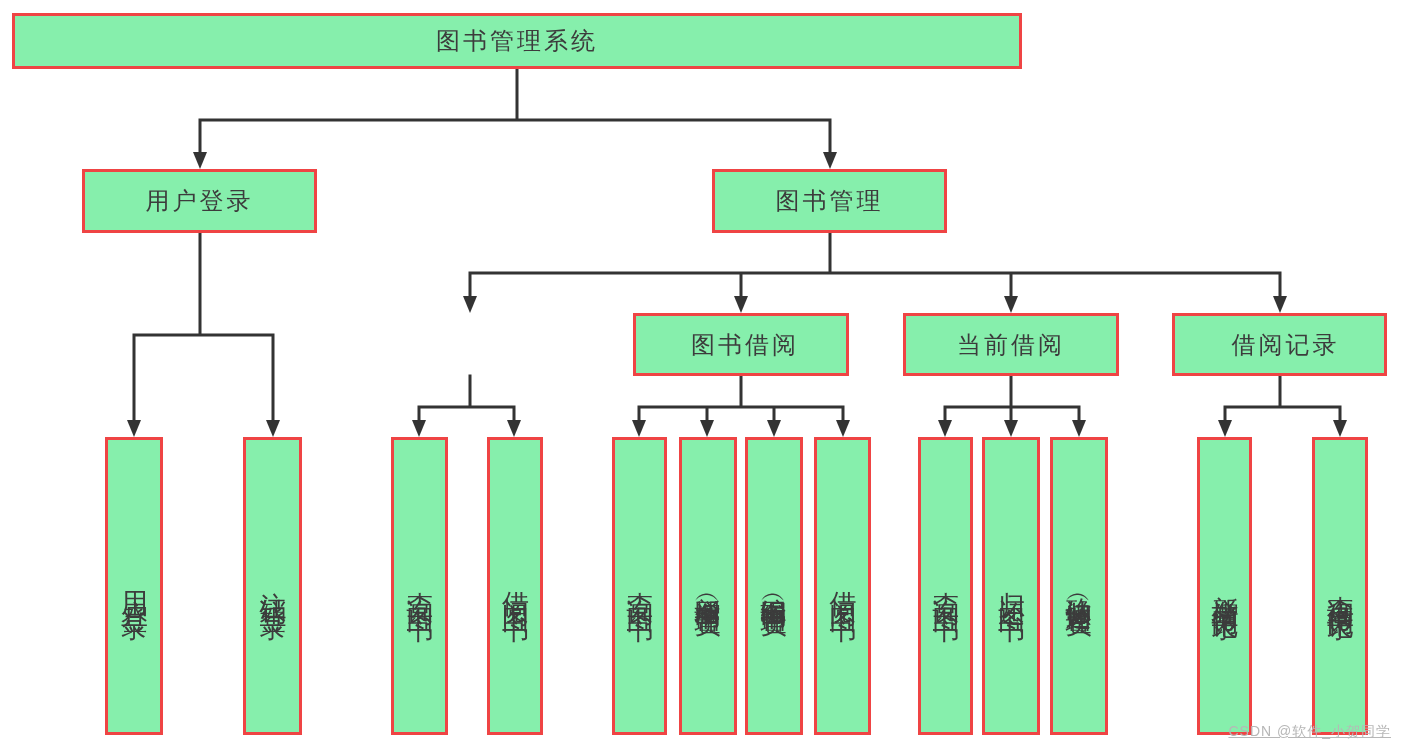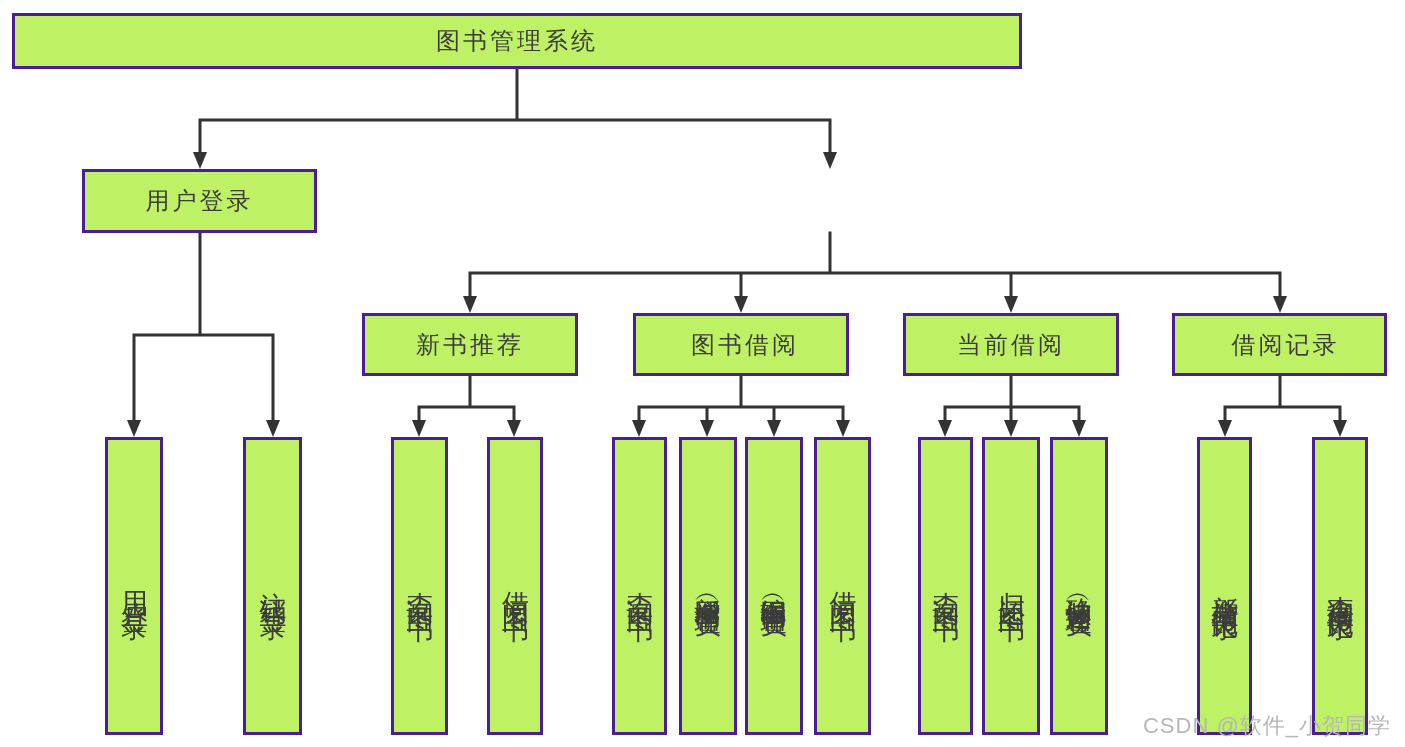--- a/index.html
+++ b/index.html
@@ -8,22 +8,22 @@
     width: 1405px;
     height: 747px;
     background: #ffffff;
     overflow: hidden;
     font-family: "Liberation Sans", sans-serif;
   }
   .lines { position: absolute; left: 0; top: 0; width: 1405px; height: 747px; pointer-events: none; }
   .box {
     position: absolute;
     box-sizing: border-box;
-    border: 3px solid #4c1d95;
-    background: #bef264;
+    border: 3px solid #ef4444;
+    background: #86efac;
     display: flex;
     align-items: center;
     justify-content: center;
     color: #3c3c3c;
   }
   .hbox span {
     font-size: 24px;
     letter-spacing: 3px;
     white-space: nowrap;
   }
@@ -34,24 +34,25 @@
     letter-spacing: 8px;
     line-height: 1;
     white-space: nowrap;
   }
   .vbox span.semi { letter-spacing: 4px; }
   .vbox span.tight { letter-spacing: 2px; font-size: 26px; }
   .watermark {
     position: absolute;
     right: 14px;
     bottom: 6px;
-    font-size: 22px;
+    font-size: 14px;
     color: #b7b7b7;
     letter-spacing: 1px;
     white-space: nowrap;
+    text-decoration: underline;
   }
 </style>
 </head>
 <body>
 
 <div class="stage">
 
   <svg class="lines" viewBox="0 0 1405 747" xmlns="http://www.w3.org/2000/svg">
     <g stroke="#333333" stroke-width="3" fill="none" stroke-linecap="square">
       <path d="M517 68 V120 M200 120 H830 M200 120 V158 M830 120 V158"></path>
@@ -85,24 +86,24 @@
     </g>
   </svg>
 
   <div class="box hbox" style="left:12px; top:13px; width:1010px; height:56px;">
     <span>图书管理系统</span>
   </div>
 
   <div class="box hbox" style="left:82px; top:169px; width:235px; height:64px;">
     <span>用户登录</span>
   </div>
+  <div class="box hbox" style="left:712px; top:169px; width:235px; height:64px;">
+    <span>图书管理</span>
+  </div>
 
-  <div class="box hbox" style="left:362px; top:313px; width:216px; height:63px;">
-    <span>新书推荐</span>
-  </div>
   <div class="box hbox" style="left:633px; top:313px; width:216px; height:63px;padding-left:8px;">
     <span>图书借阅</span>
   </div>
   <div class="box hbox" style="left:903px; top:313px; width:216px; height:63px;">
     <span>当前借阅</span>
   </div>
   <div class="box hbox" style="left:1172px; top:313px; width:215px; height:63px;padding-left:12px;">
     <span>借阅记录</span>
   </div>
 

